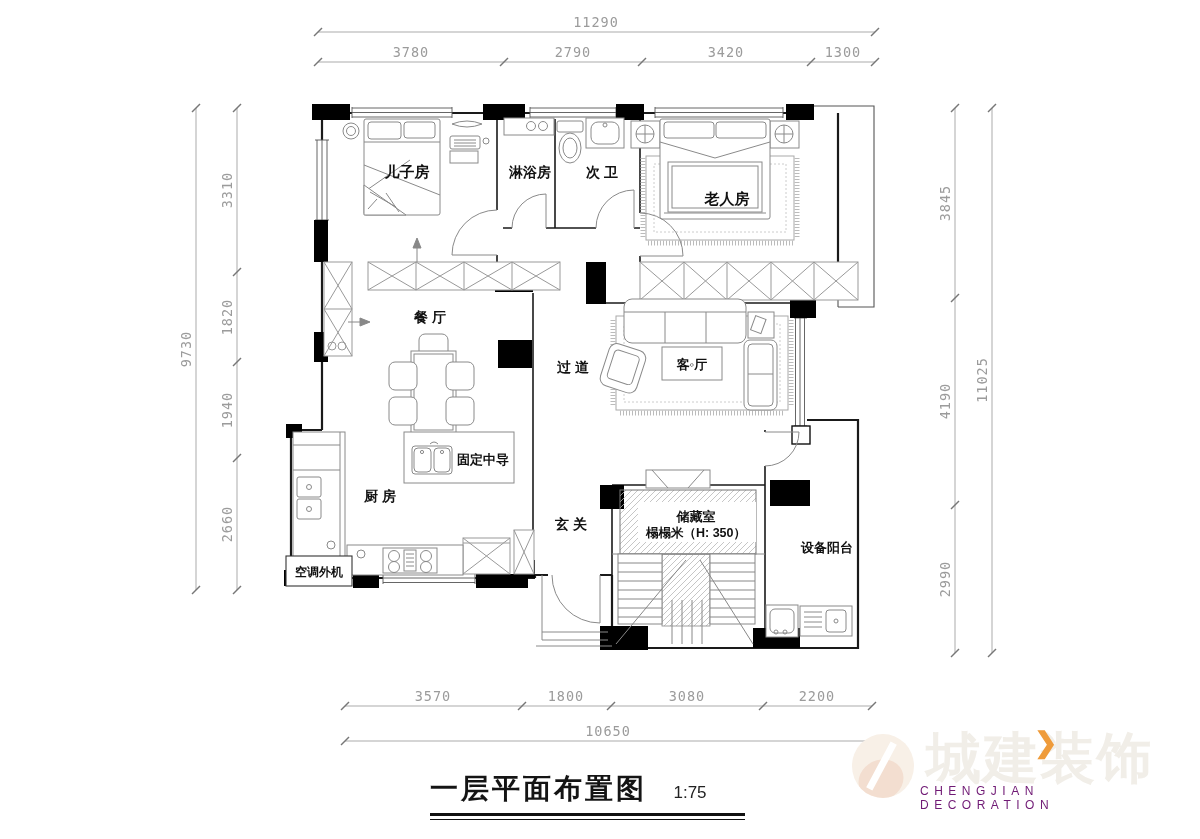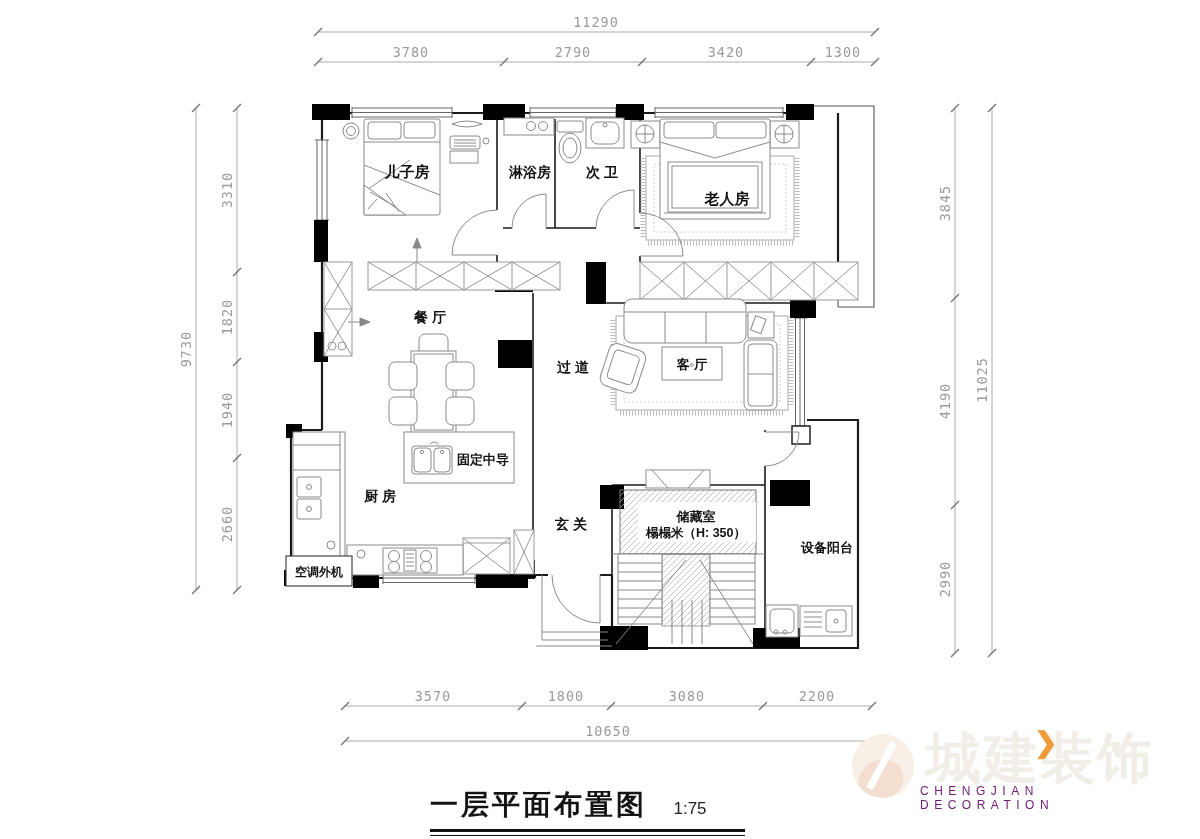--- a/index.html
+++ b/index.html
@@ -1,20 +1,20 @@
 <!DOCTYPE html>
 <html><head>
 <meta charset="utf-8">
 <style>
   html,body{margin:0;padding:0;background:#ffffff;}
   #stage{position:relative;width:1150px;height:839px;background:#fff;overflow:hidden;
          font-family:"Liberation Sans",sans-serif;}
   #plan-svg{position:absolute;left:0;top:0;}
   
-  #title-block{position:absolute;left:430px;top:770px;width:315px;margin-top:16px;}
+  #title-block{position:absolute;left:430px;top:770px;width:315px;}
   #title-row{white-space:nowrap;}
   #title-cn{font-size:28px;font-weight:700;letter-spacing:3px;color:#141414;}
   #title-scale{font-size:17px;color:#222;margin-left:22px;}
   .rule1{margin-top:5px;height:0;border-top:3px solid #111;}
   .rule2{margin-top:3px;height:0;border-top:1px solid #111;}
   
   #logo{position:absolute;left:852px;top:726px;width:320px;height:90px;}
   #logo-circle{position:absolute;left:0;top:8px;width:62px;height:64px;border-radius:50%;
                background:#f8f0e7;overflow:hidden;}
   #logo-swoosh{position:absolute;left:6px;top:26px;width:46px;height:40px;border-radius:50%;

